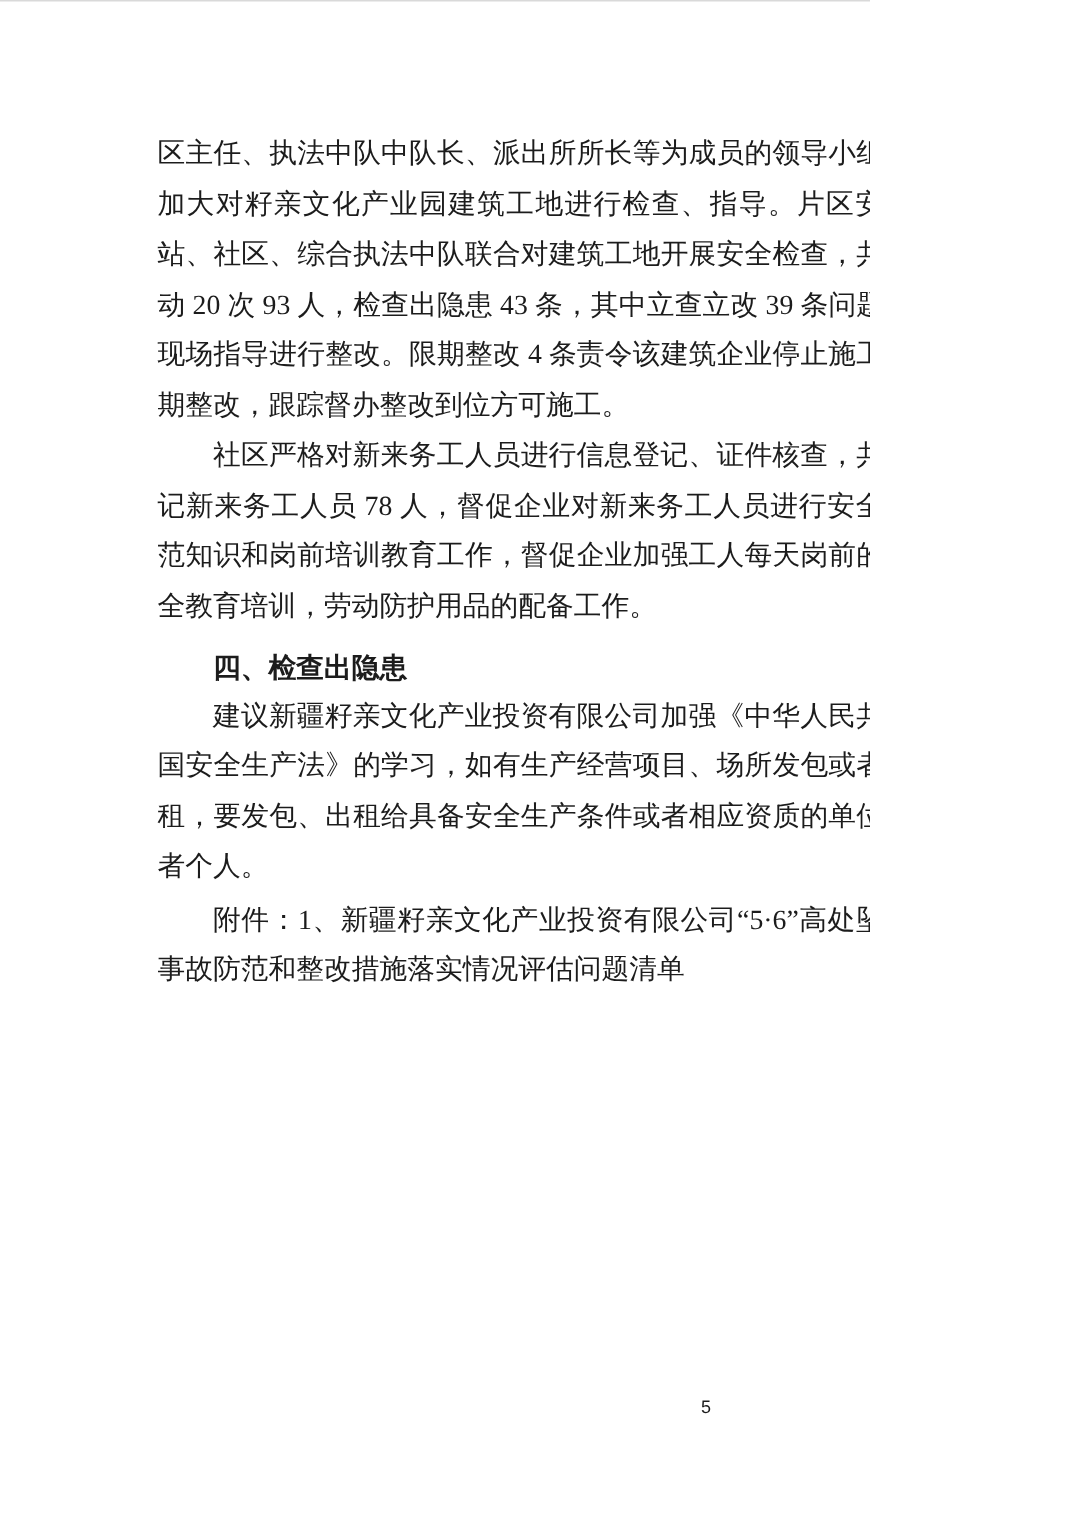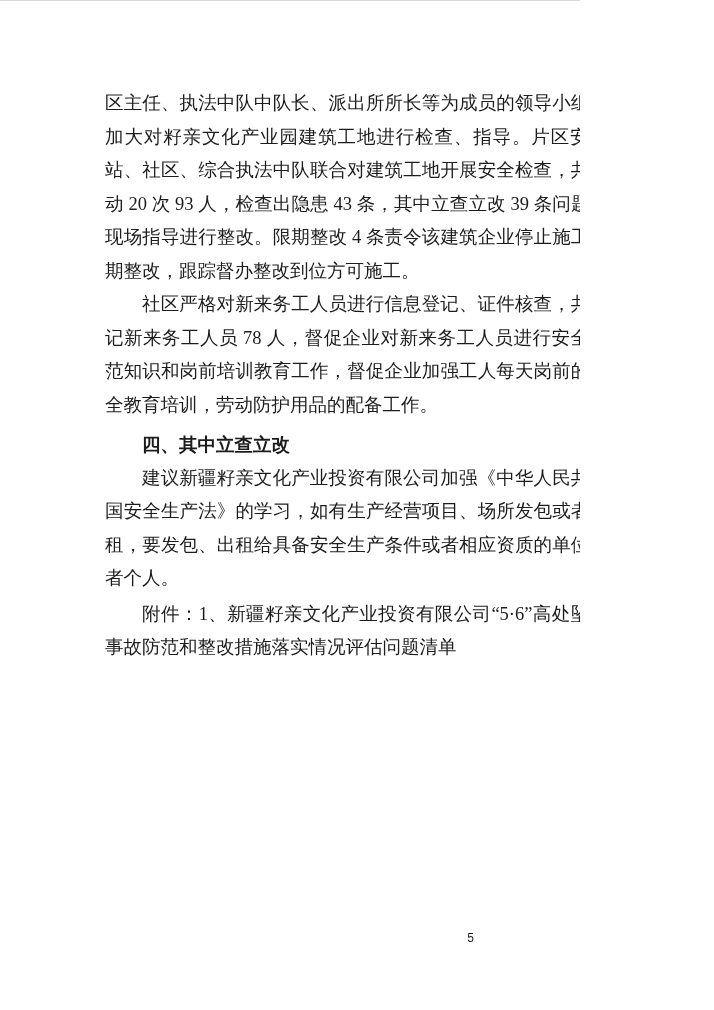--- a/index.html
+++ b/index.html
@@ -58,18 +58,18 @@
     color: #1c1c1c;
   }
 </style>
 </head>
 <body>
 
 <div class="page">
   <div class="text-block">
     <p class="para no-indent">区主任、执法中队中队长、派出所所长等为成员的领导小组，加大对籽亲文化产业园建筑工地进行检查、指导。片区安监站、社区、综合执法中队联合对建筑工地开展安全检查，共出动 20 次 93 人，检查出隐患 43 条，其中立查立改 39 条问题，现场指导进行整改。限期整改 4 条责令该建筑企业停止施工限期整改，跟踪督办整改到位方可施工。</p>
     <p class="para">社区严格对新来务工人员进行信息登记、证件核查，共登记新来务工人员 78 人，督促企业对新来务工人员进行安全防范知识和岗前培训教育工作，督促企业加强工人每天岗前的安全教育培训，劳动防护用品的配备工作。</p>
-    <h2 class="heading">四、其中立查立改</h2>
+    <h2 class="heading">四、检查出隐患</h2>
     <p class="para">建议新疆籽亲文化产业投资有限公司加强《中华人民共和国安全生产法》的学习，如有生产经营项目、场所发包或者出租，要发包、出租给具备安全生产条件或者相应资质的单位或者个人。</p>
     <p class="para attachment">附件：1、新疆籽亲文化产业投资有限公司“5·6”高处坠落事故防范和整改措施落实情况评估问题清单</p>
   </div>
   <div class="page-number">5</div>
 </div>
 
 </body></html>

